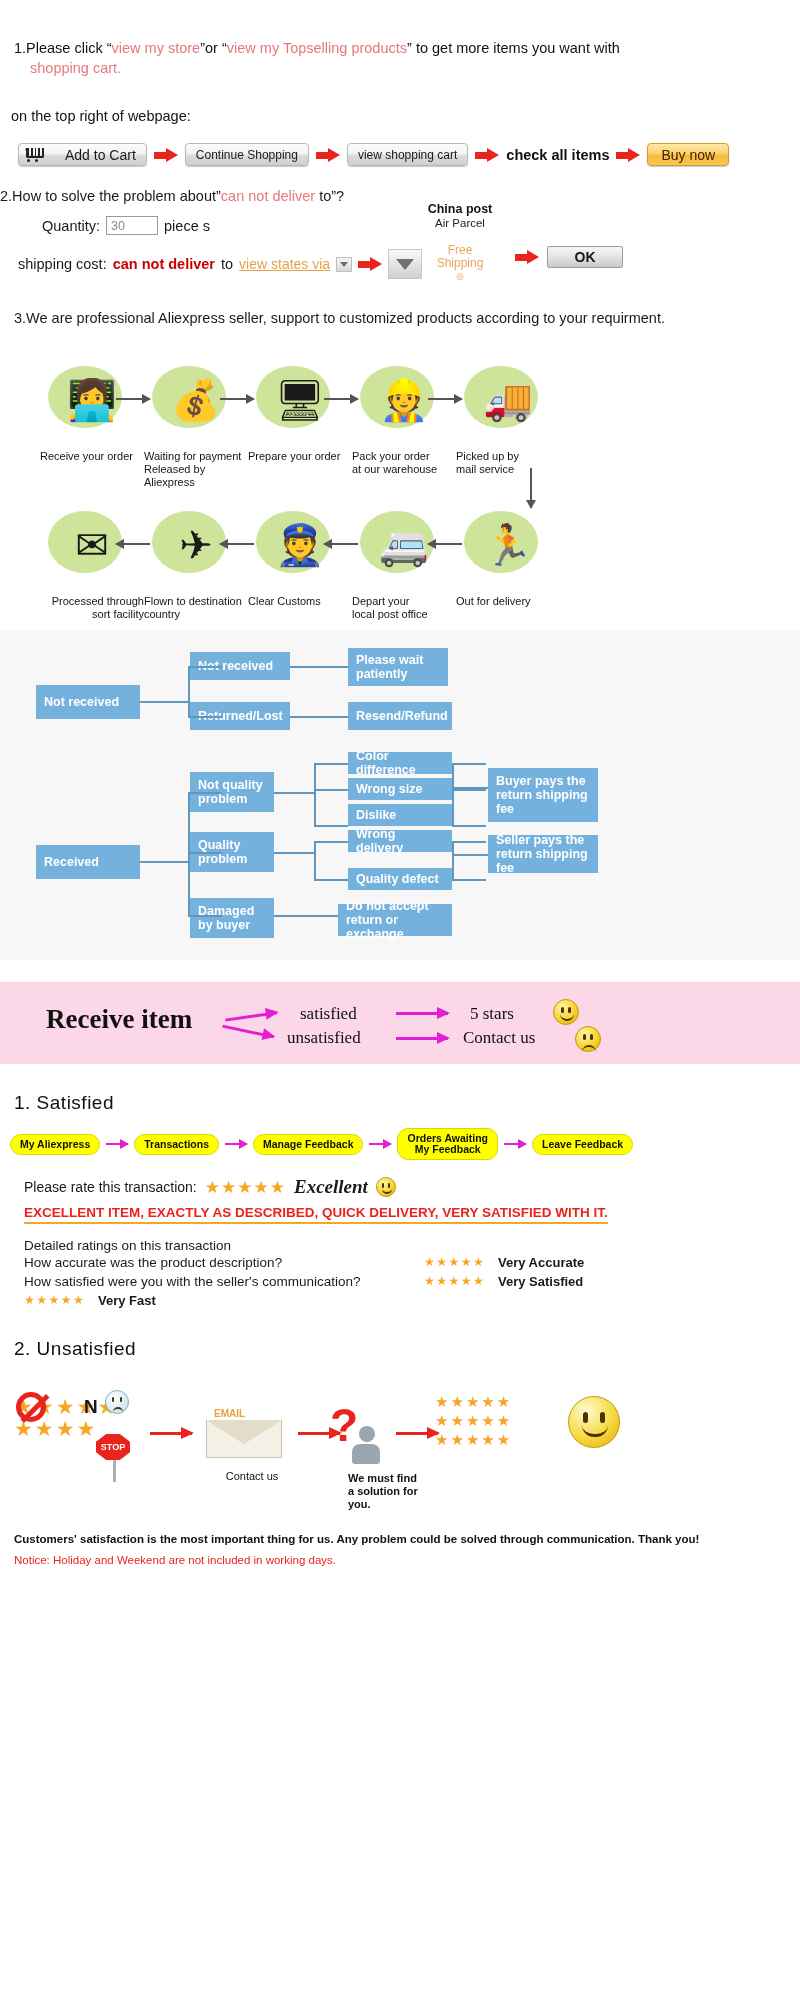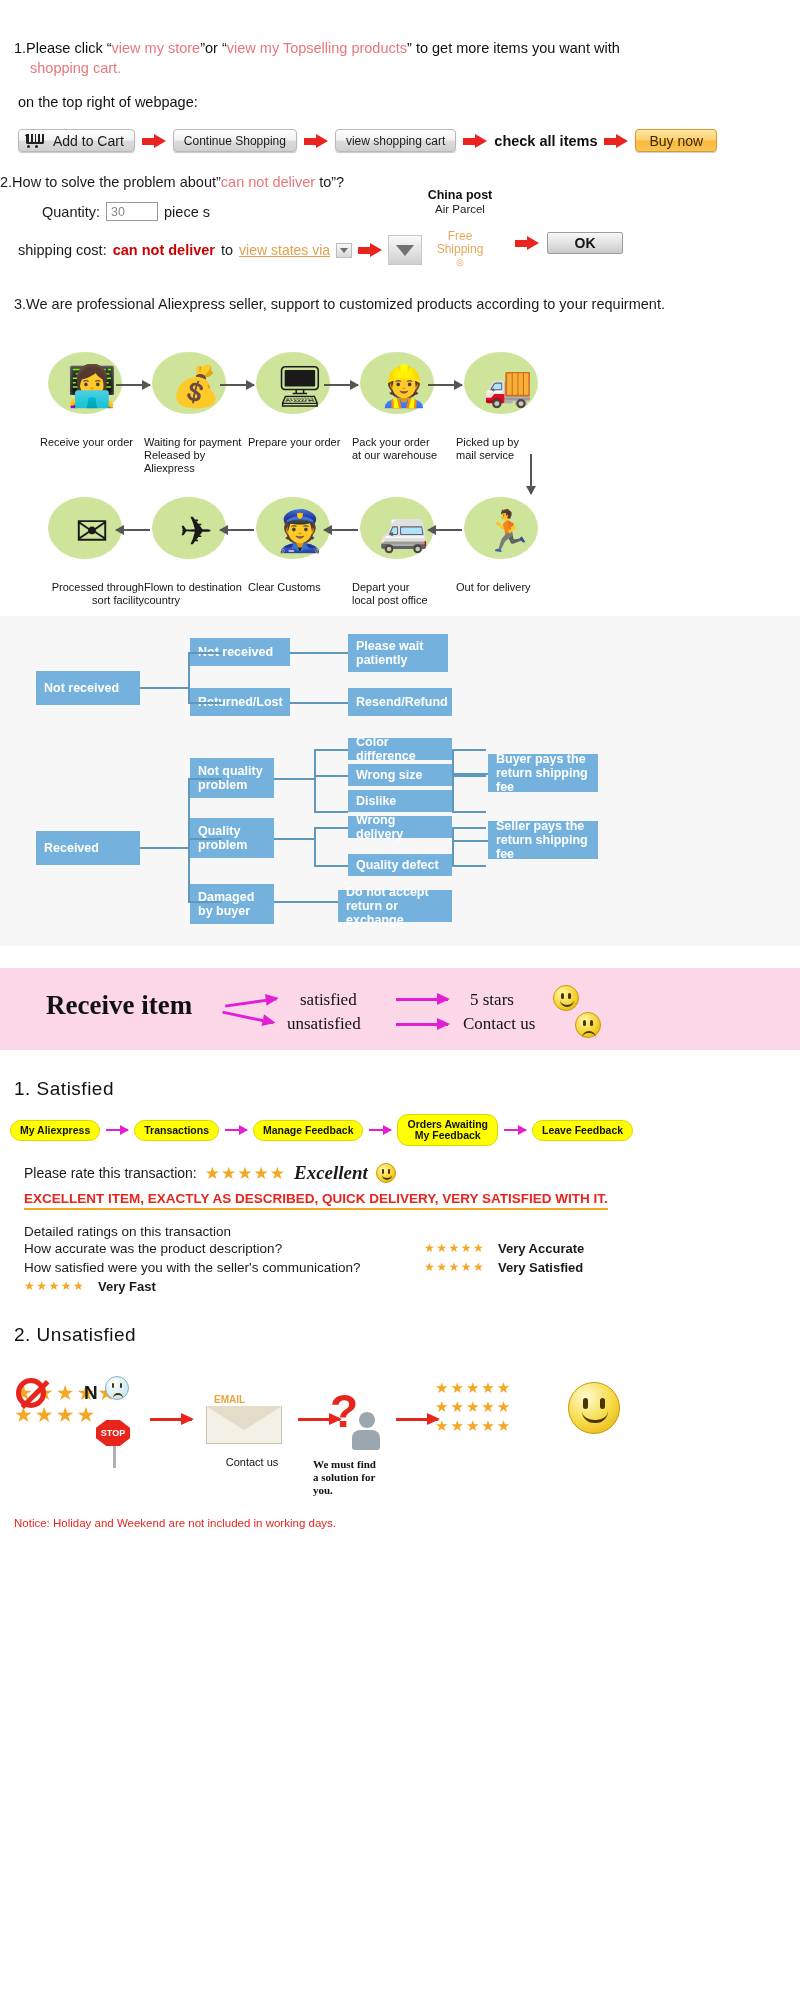--- a/index.html
+++ b/index.html
@@ -9,35 +9,35 @@
     font-family:"Liberation Sans", sans-serif;
     color:#1a1a1a; overflow:hidden; position:relative;
   }
   .page { width:800px; position:relative; }
 
   
   .sec1 { padding:38px 0 0 0; }
   .line { font-size:14.5px; line-height:20px; color:#111; }
   .l1 { padding-left:14px; }
   .l2 { padding-left:30px; }
-  .l3 { padding-left:18px; margin-top:14px; }
+  .l3 { padding-left:11px; margin-top:28px; }
   .red-s { color:#e7777c; }
   .row-btns {
     display:flex; align-items:center; gap:7px;
     margin-top:17px; padding-left:18px;
   }
   .btn3d {
     display:inline-flex; align-items:center; justify-content:center;
     height:23px; padding:0 10px; font-size:12px; color:#1b1b1b;
     border:1px solid #b9b9b9; border-radius:4px;
     background:linear-gradient(180deg,#fdfdfd 0%,#f3f3f3 45%,#dcdcdc 55%,#cfcfcf 100%);
     box-shadow:0 1px 1px rgba(0,0,0,.22);
     white-space:nowrap;
   }
-  .btn-cart { padding-left:5px; gap:10px; font-size:14px; }
+  .btn-cart { padding-left:5px; gap:22px; font-size:14px; }
   .cart-ico { display:inline-block; width:19px; height:15px; position:relative; }
   .cart-ico:before{
     content:""; position:absolute; left:2px; top:1px; width:14px; height:8px;
     border:2px solid #222; border-top:none; border-radius:0 0 2px 2px;
     background:repeating-linear-gradient(90deg,#222 0 1.5px,transparent 1.5px 3.5px);
   }
   .cart-ico:after{
     content:""; position:absolute; left:3px; bottom:0; width:3px; height:3px;
     border-radius:50%; background:#222;
     box-shadow:8px 0 0 #222, -3px -11px 0 -1px #222;
@@ -373,21 +373,21 @@
 problem</div>
       <div class="node" style="left: 190px; top: 202px; width: 84px; height: 40px; white-space: pre-line;">Quality
 problem</div>
       <div class="node" style="left: 190px; top: 268px; width: 84px; height: 40px; white-space: pre-line;">Damaged
 by buyer</div>
       <div class="node" style="left: 348px; top: 122px; width: 104px; height: 22px; white-space: pre-line;">Color difference</div>
       <div class="node" style="left: 348px; top: 148px; width: 104px; height: 22px; white-space: pre-line;">Wrong size</div>
       <div class="node" style="left: 348px; top: 174px; width: 104px; height: 22px; white-space: pre-line;">Dislike</div>
       <div class="node" style="left: 348px; top: 200px; width: 104px; height: 22px; white-space: pre-line;">Wrong delivery</div>
       <div class="node" style="left: 348px; top: 238px; width: 104px; height: 22px; white-space: pre-line;">Quality defect</div>
-      <div class="node" style="left: 488px; top: 138px; width: 110px; height: 38px; white-space: pre-line;">Buyer pays the
+      <div class="node" style="left: 488px; top: 138px; width: 110px; height: 54px; white-space: pre-line;">Buyer pays the
 return shipping fee</div>
       <div class="node" style="left: 488px; top: 205px; width: 110px; height: 38px; white-space: pre-line;">Seller pays the
 return shipping fee</div>
       <div class="node" style="left: 338px; top: 274px; width: 114px; height: 32px; white-space: pre-line;">Do not accept
 return or exchange</div>
       <div class="ln" style="left: 140px; top: 71px; width: 50px; height: 2px;"></div>
       <div class="ln" style="left: 188px; top: 36px; width: 2px; height: 52px;"></div>
       <div class="ln" style="left: 188px; top: 36px; width: 34px; height: 2px;"></div>
       <div class="ln" style="left: 188px; top: 86px; width: 34px; height: 2px;"></div>
       <div class="ln" style="left: 290px; top: 36px; width: 58px; height: 2px;"></div>
@@ -513,32 +513,34 @@
       </div>
       <div class="ucap" style="left:212px;top:96px;width:80px;text-align:center;">Contact us</div>
 
       <div class="uarrow" style="left:298px;top:58px;width:42px;"></div>
 
       <div class="qmark">?</div>
       <div class="person">
         <div class="p-head"></div>
           <div class="p-body"></div>
       </div>
-      <div class="ucap" style="left:313px;top:98px;width:100px;white-space:pre-line;font-weight:bold;font-family:Liberation Serif, serif;">We must find
+      <div class="ucap" style="left:348px;top:98px;width:100px;white-space:pre-line;font-weight:bold;">We must find
 a solution for
 you.</div>
 
       <div class="uarrow" style="left:396px;top:58px;width:42px;"></div>
 
       <div class="ustars" id="good-stars" style="white-space: pre-line;">★★★★★
 ★★★★★
 ★★★★★</div>
       <div class="bigsmile">
         <span class="e l"></span>
           <span class="e r"></span>
           <span class="m"></span>
       </div>
     </div>
 
+    <div class="footnote">Customers' satisfaction is the most important thing for us. Any problem could be solved through
+communication. Thank you!</div>
     <div class="notice">Notice: Holiday and Weekend are not included in working days.</div>
   </div>
 
 </div>
 
 </body></html>

